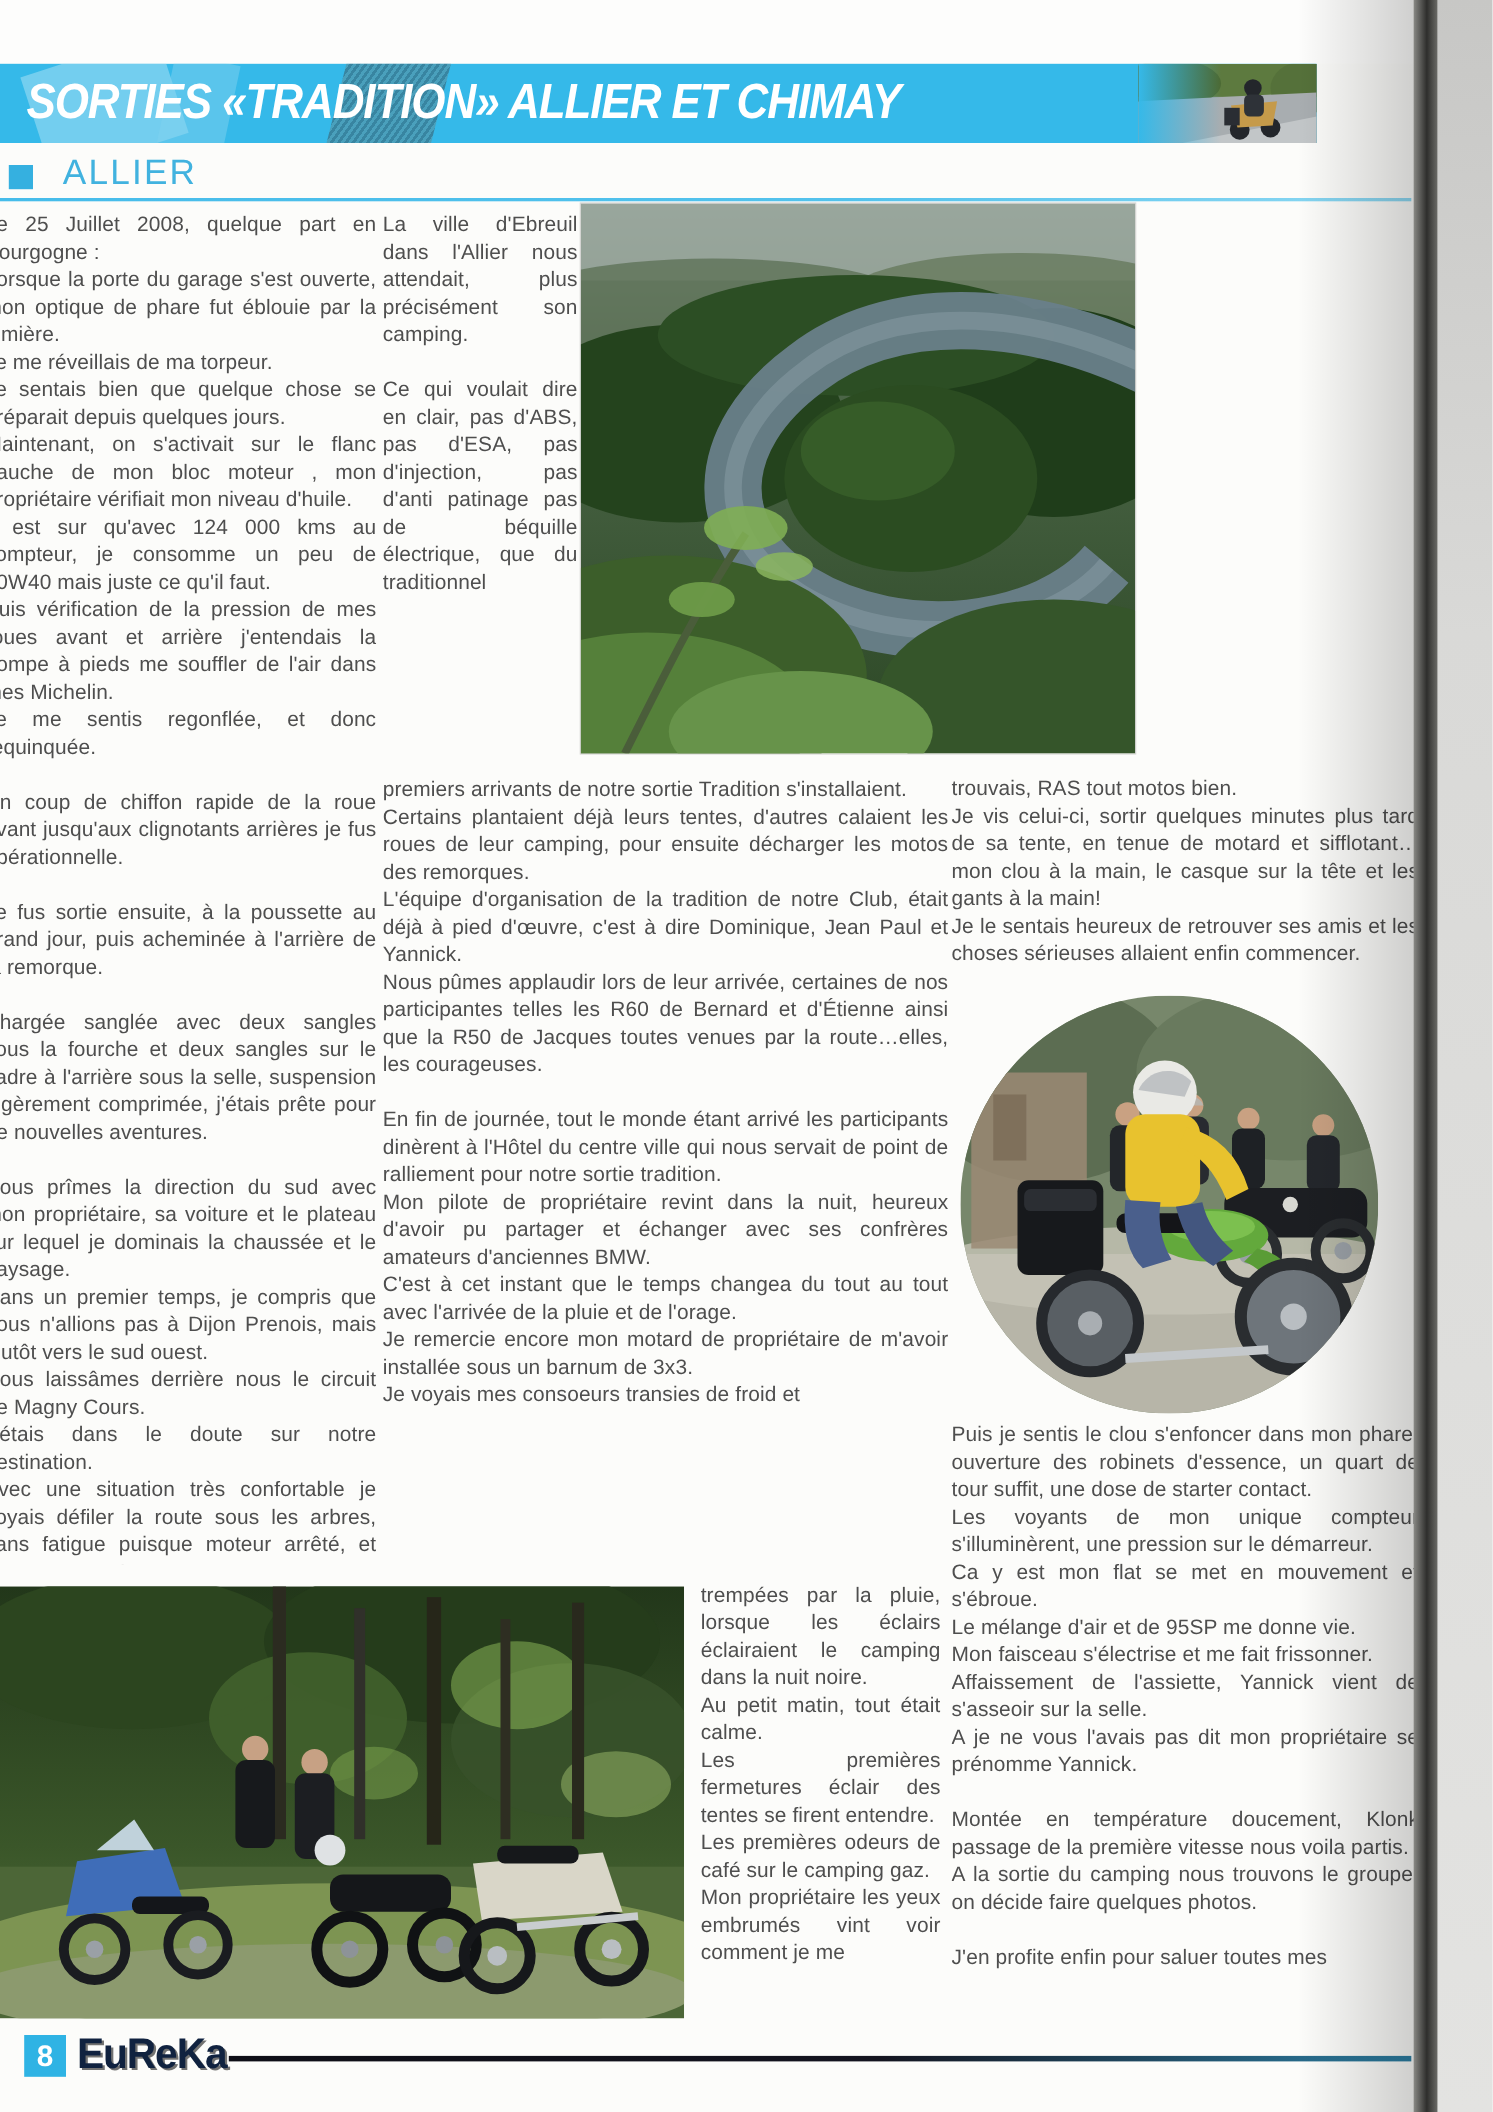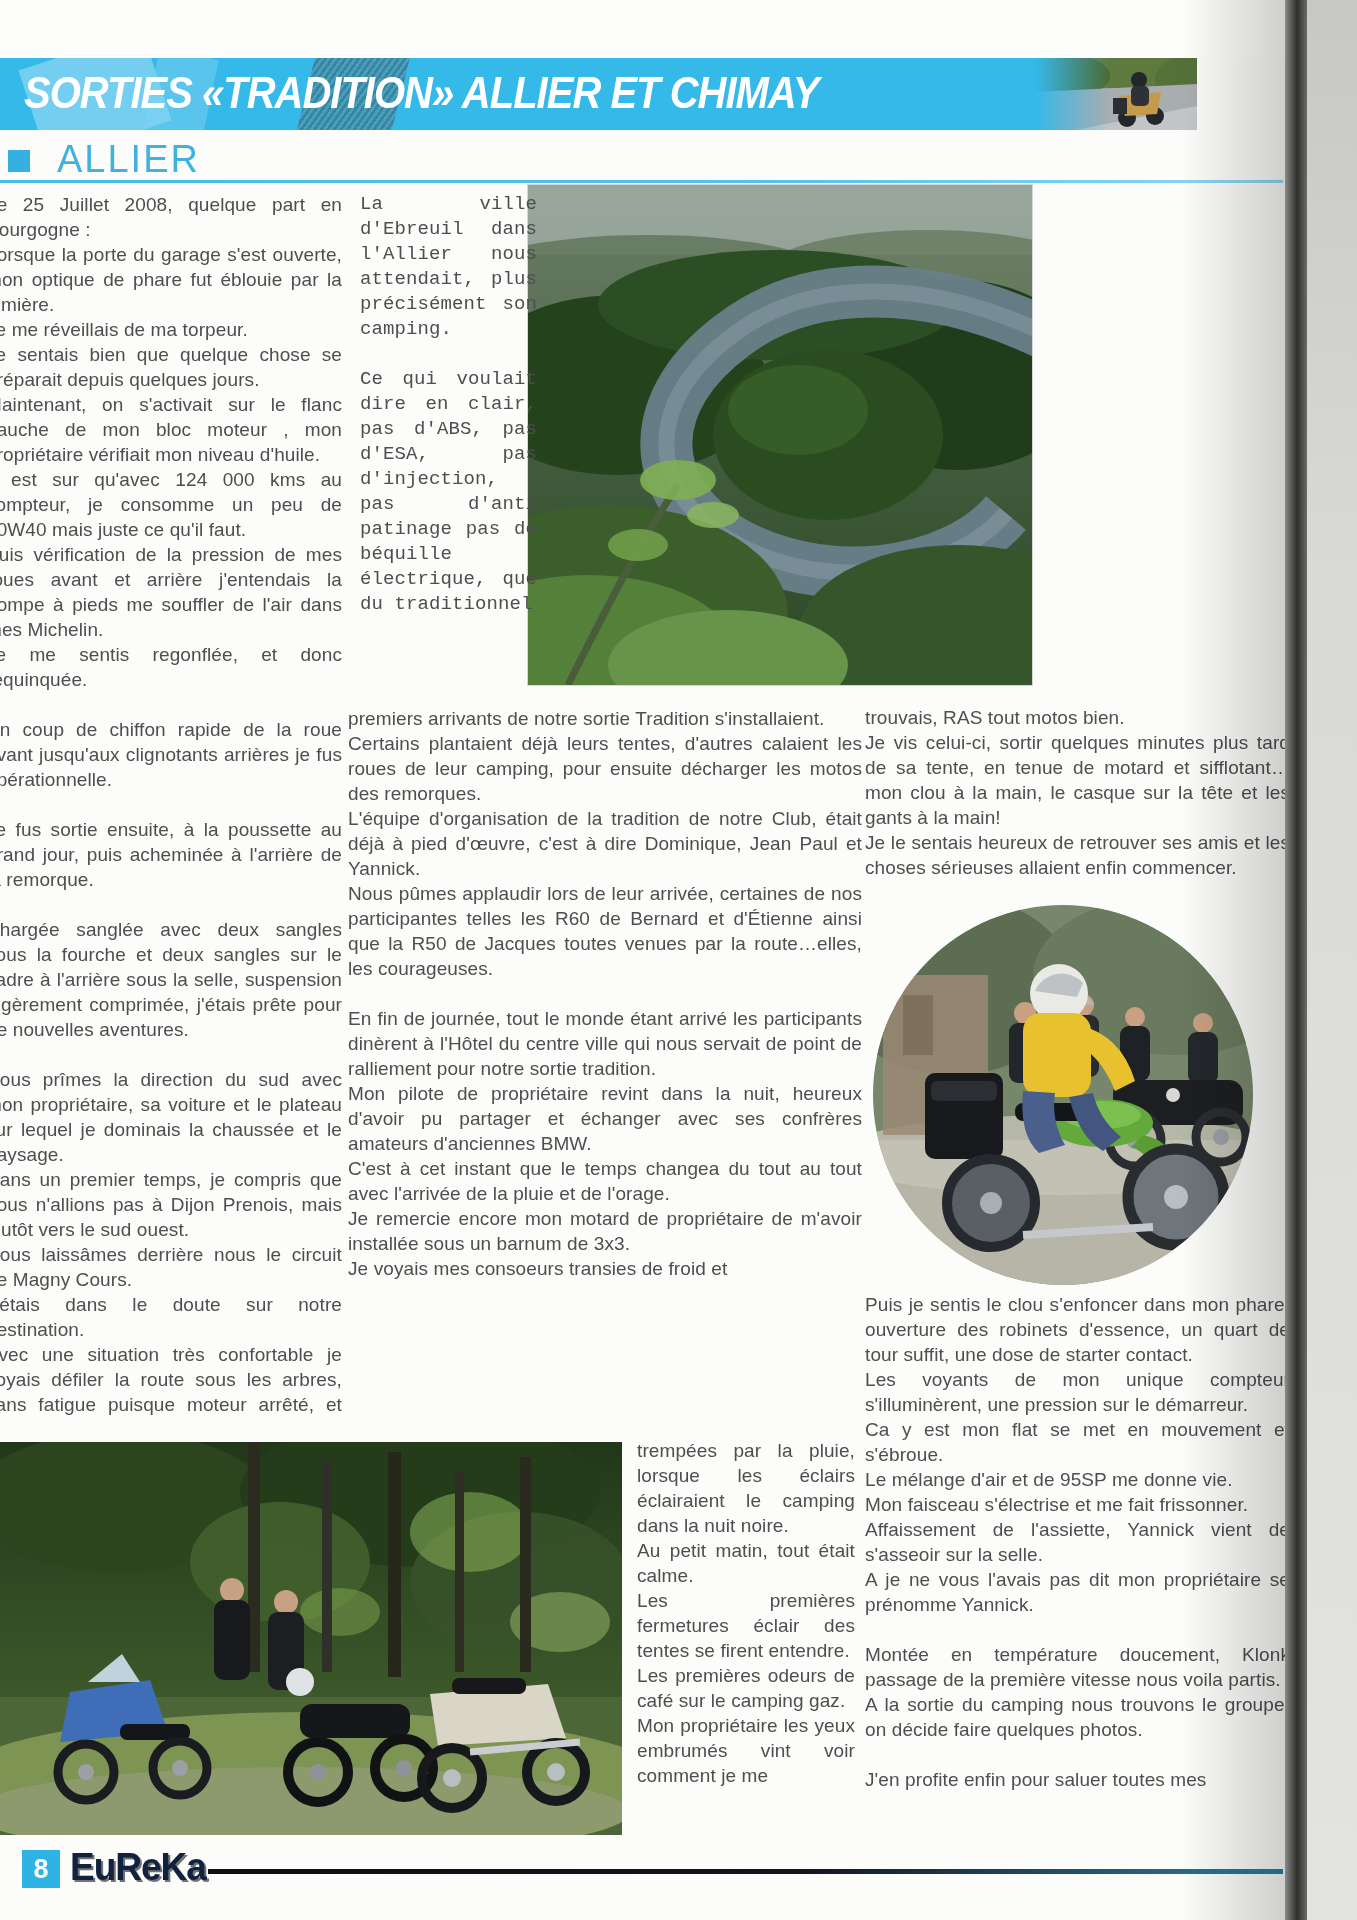--- a/index.html
+++ b/index.html
@@ -7,28 +7,28 @@
         background:#fcfcfa;font-family:"Liberation Sans","DejaVu Sans",sans-serif;}
   
   #banner{position:absolute;left:0;top:58px;width:1180px;height:72px;background:#35b9e9;overflow:hidden;padding-left:17px;}
   .banner-frag1{position:absolute;left:30px;top:-10px;width:130px;height:95px;background:#bfe9f6;opacity:.45;transform:rotate(-18deg);}
   .banner-frag2{position:absolute;left:150px;top:-5px;width:60px;height:90px;background:#7fd2ef;opacity:.5;transform:rotate(12deg);}
   .banner-frag3{position:absolute;left:305px;top:-8px;width:95px;height:95px;background:repeating-linear-gradient(115deg,#3a5a66 0 3px,#5b8b97 3px 6px);opacity:.55;transform:skewX(-14deg);}
   #banner-title{position:absolute;left:24px;top:10px;color:#ffffff;font-size:40px;font-weight:700;font-style:italic;letter-spacing:-1px;white-space:nowrap;transform:scaleY(1.12);transform-origin:left top;}
   #banner-photo{position:absolute;right:0;top:0;width:162px;height:72px;}
   #section-head{position:absolute;left:0;top:140px;width:1283px;height:44px;}
   #section-bullet{position:absolute;left:8px;top:10px;width:22px;height:22px;background:#35b0e0;}
-  #section-title{position:absolute;left:57px;top:-2px;color:#41b2df;font-size:38px;letter-spacing:2px;font-weight:400;}
+  #section-title{position:absolute;left:57px;top:-2px;color:#41b2df;font-size:32px;letter-spacing:2px;font-weight:400;}
   #head-rule{position:absolute;left:0;top:180px;width:1283px;height:3px;background:linear-gradient(90deg,#46bcea,#53c2ec 60%,#8ed8f2);}
   
   .textcol{position:absolute;color:#4e4e4e;font-size:19px;line-height:25px;overflow:hidden;}
   .textcol p{margin:0;text-align:justify;letter-spacing:0.1px;}
   .textcol p:empty{min-height:25px;}
   #col1{left:-14px;top:192px;width:356px;height:1230px;}
-  #col2-top{left:360px;top:192px;width:177px;height:512px;font-family:Liberation Mono, monospace;}
+  #col2-top{left:348px;top:192px;width:177px;height:512px;}
   #col2-main{left:348px;top:706px;width:514px;height:726px;}
   #col2-bottom{left:637px;top:1438px;width:218px;height:400px;}
   #col3-top{left:865px;top:705px;width:425px;height:185px;}
   #col3-main{left:865px;top:1292px;width:425px;height:540px;}
   
   #river-photo{position:absolute;left:528px;top:185px;width:504px;height:500px;overflow:hidden;box-shadow:0 0 0 1px rgba(0,0,0,.15);}
   #circle-photo{position:absolute;left:873px;top:905px;width:380px;height:380px;border-radius:50%;overflow:hidden;}
   #camping-photo{position:absolute;left:0;top:1442px;width:622px;height:393px;overflow:hidden;}
   
   #page-num{position:absolute;left:22px;top:1850px;width:38px;height:38px;background:#2fb3e4;color:#fff;

